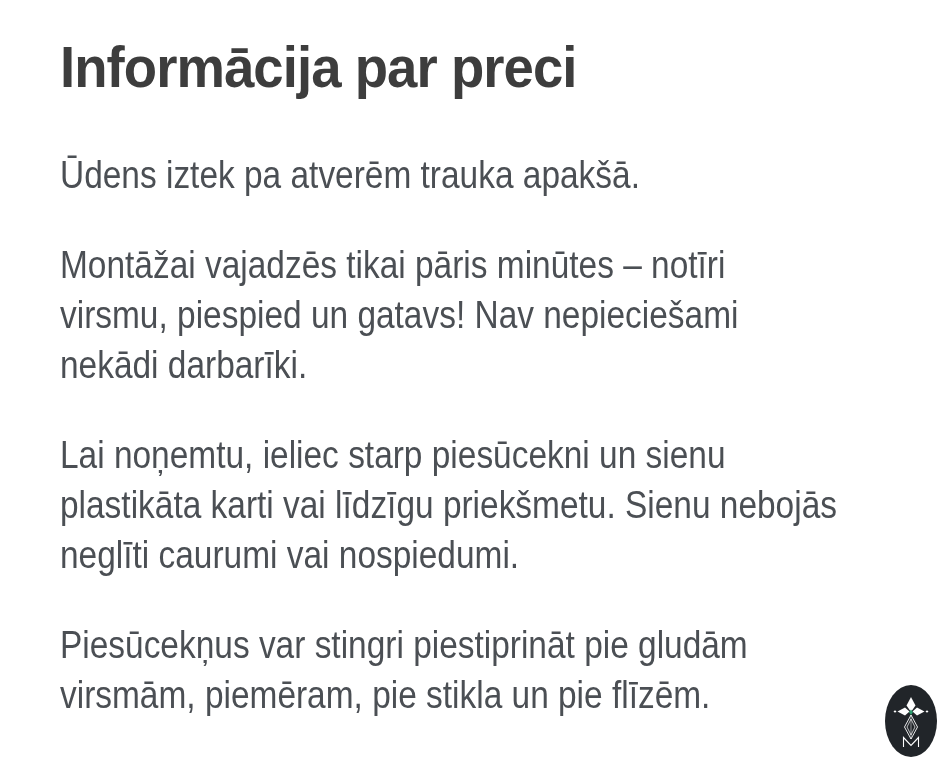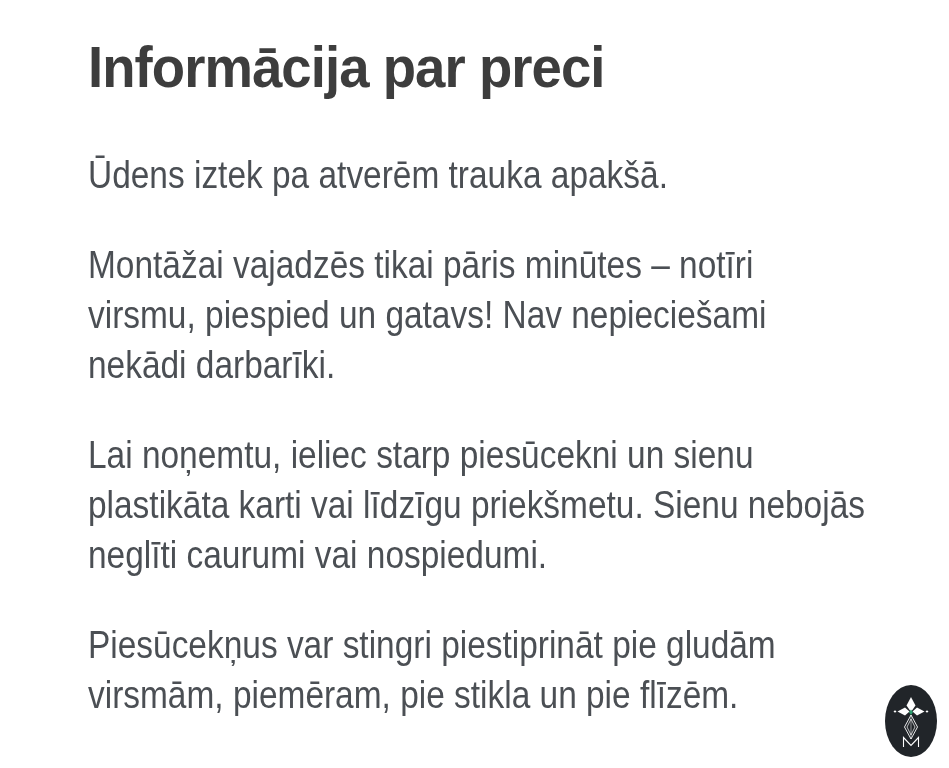--- a/index.html
+++ b/index.html
@@ -11,21 +11,20 @@
     font-family: "Liberation Sans", sans-serif;
   }
   .page {
     position: relative;
     width: 949px;
     height: 768px;
     background: #ffffff;
   }
   .content {
     padding: 34px 0 0 60px;
-    margin-left: 28px;
   }
   .title {
     font-size: 58px;
     font-weight: 700;
     line-height: 66px;
     color: #3d3d3d;
     letter-spacing: -1px;
     width: 700px;
     transform: scaleX(0.94);
     transform-origin: 0 0;

